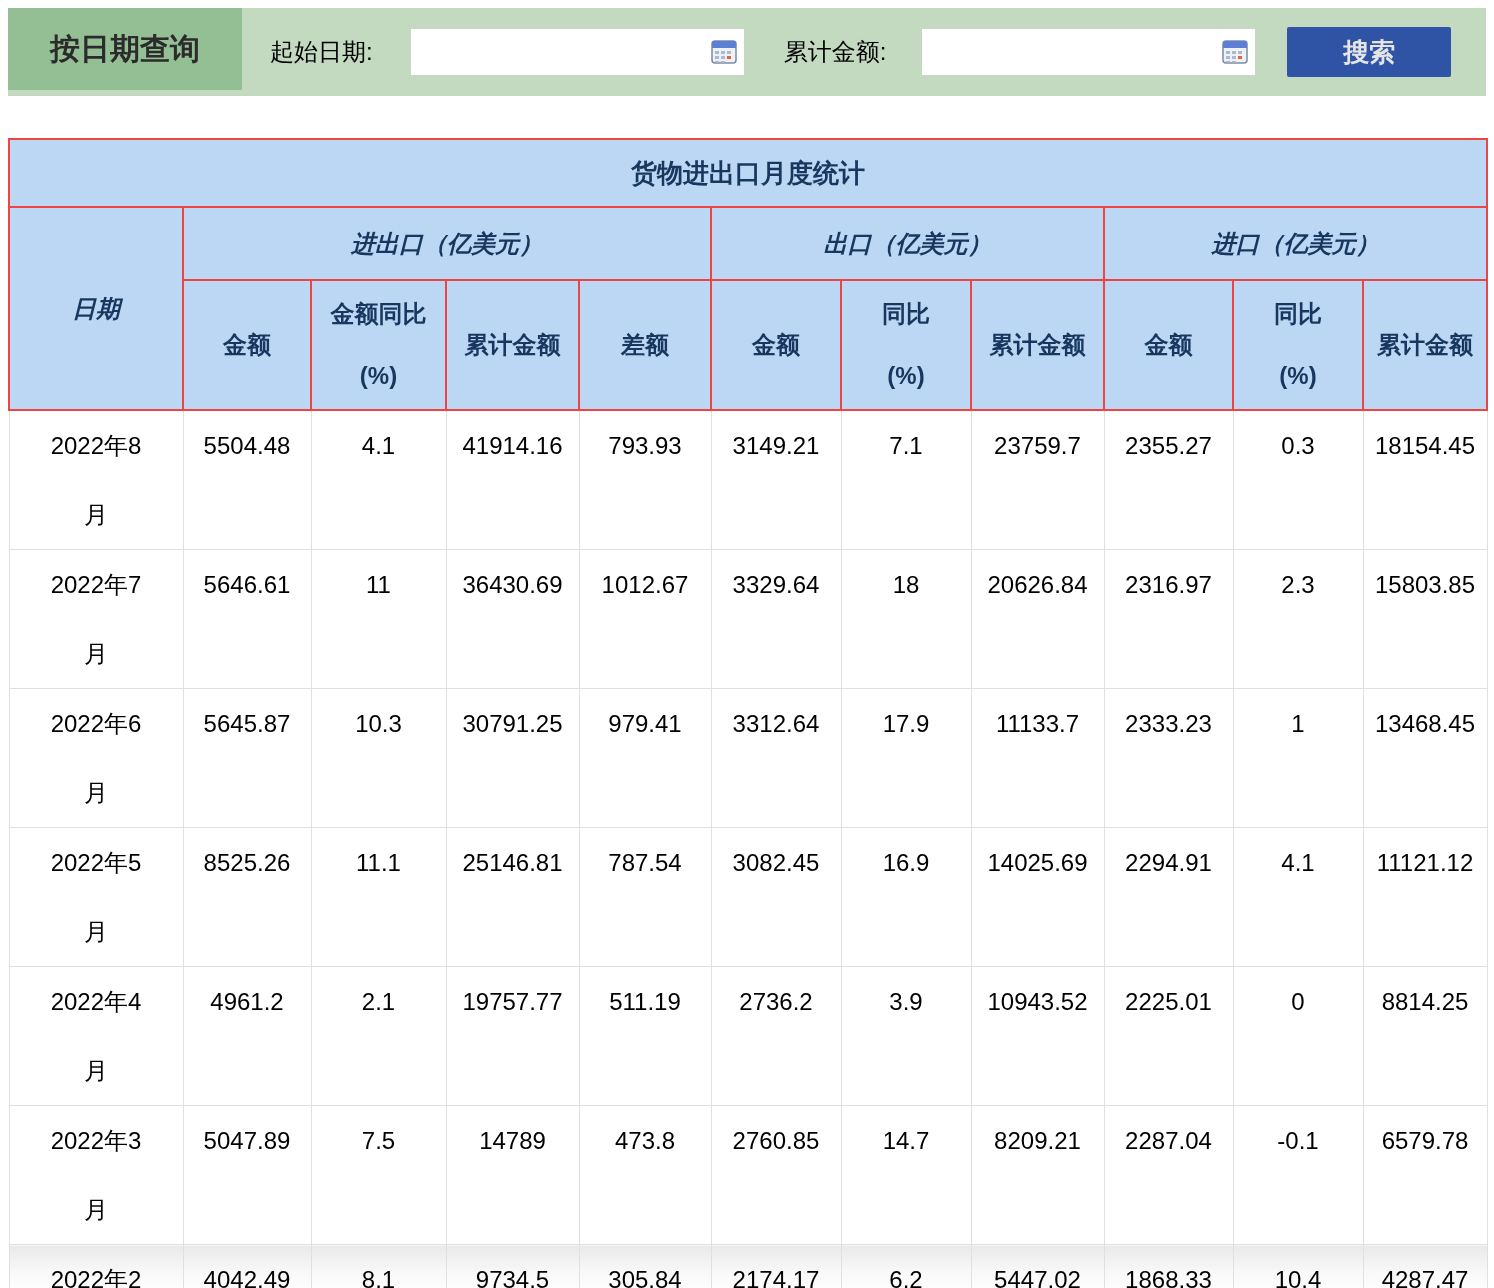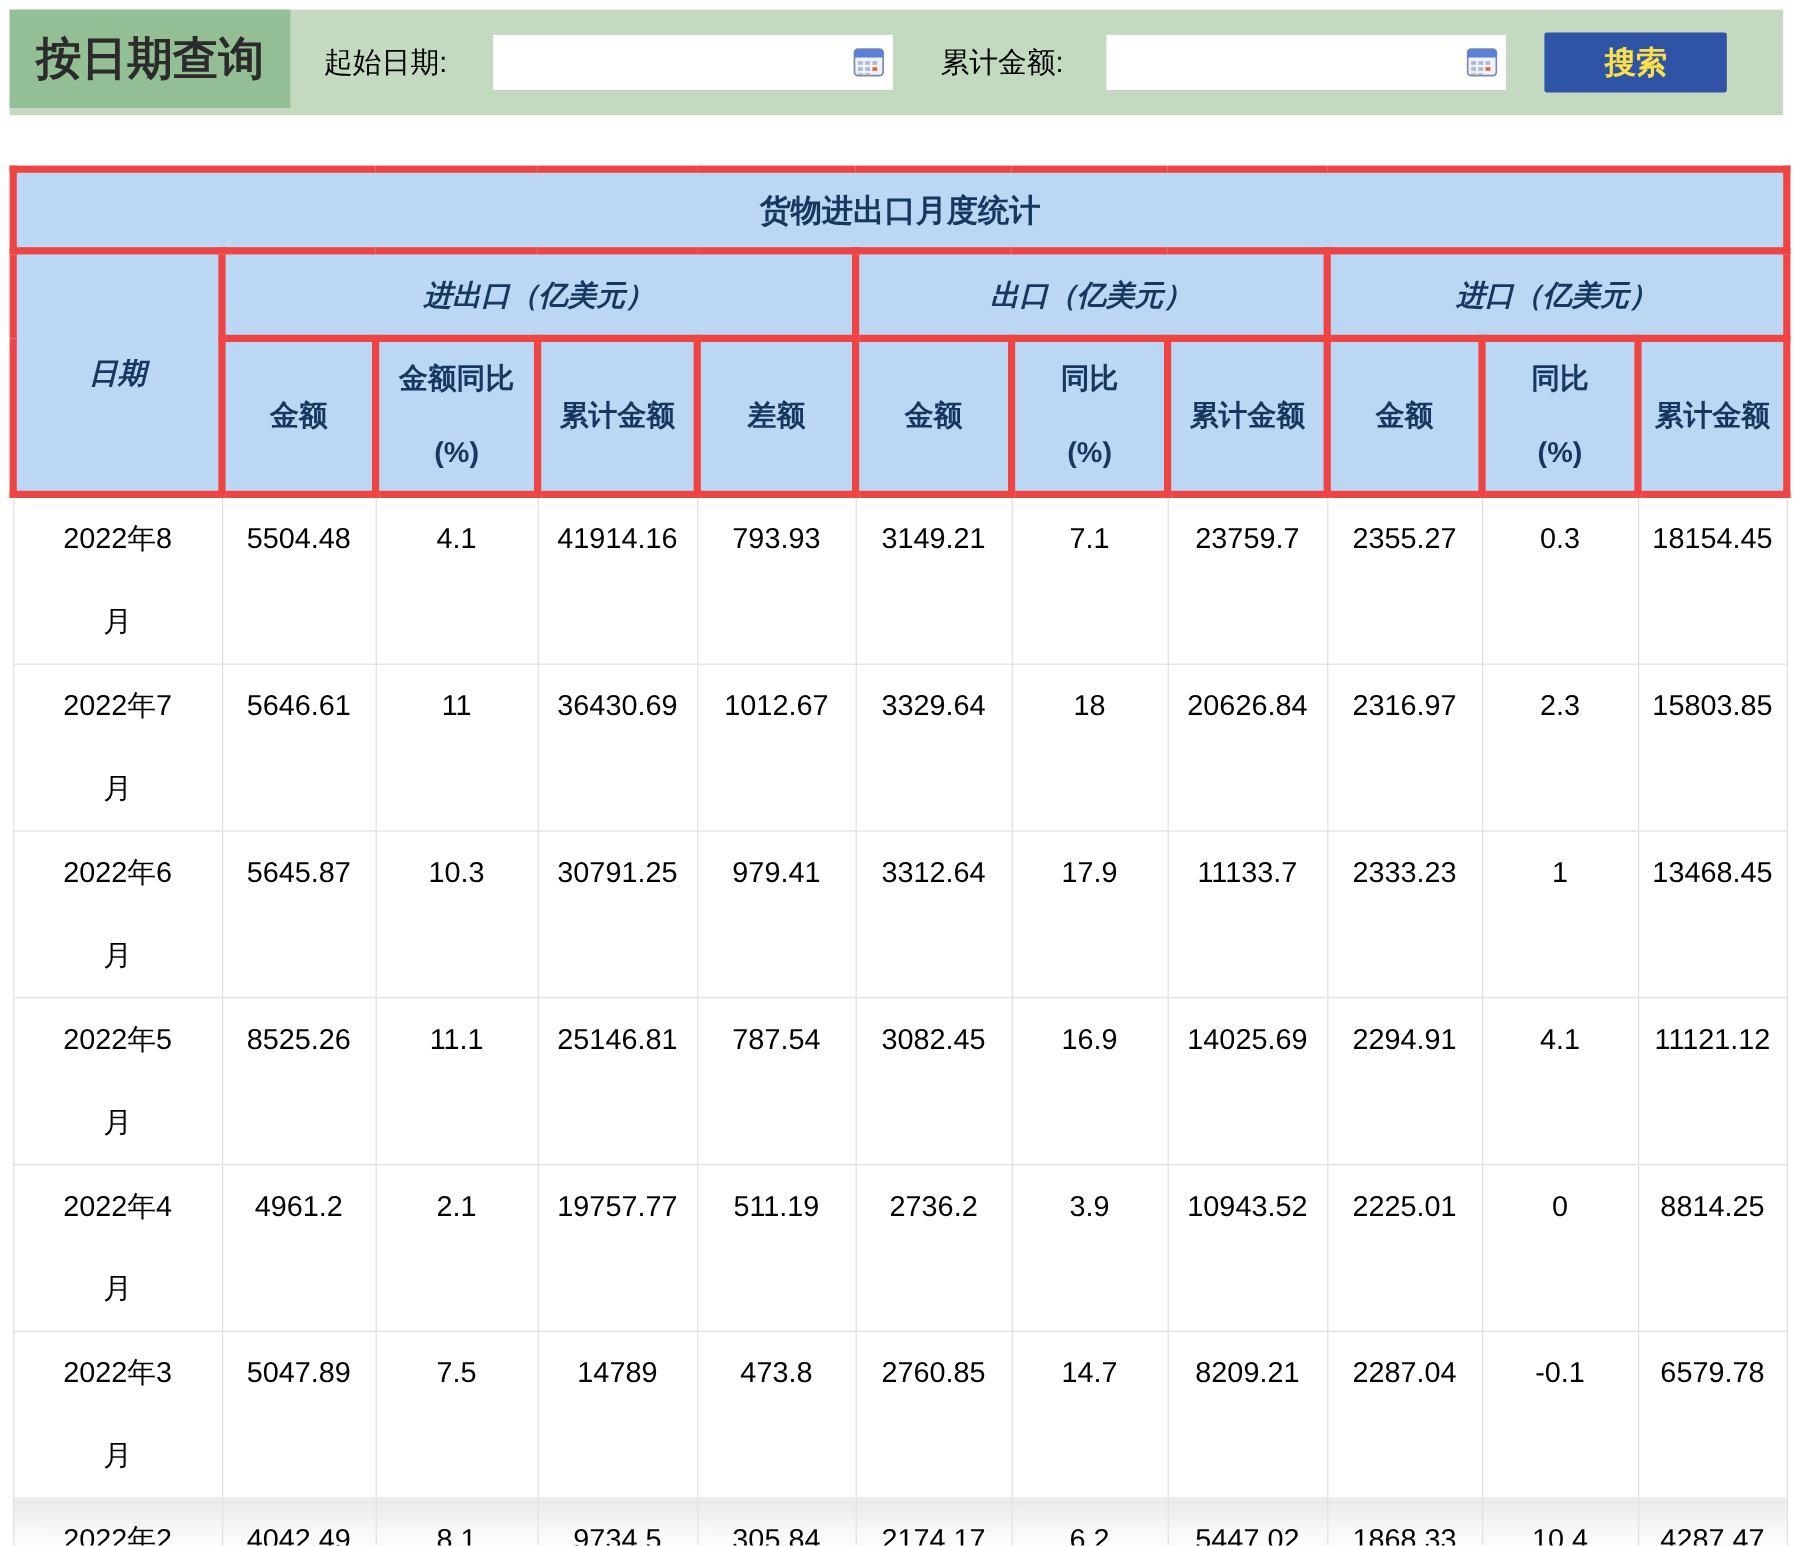--- a/index.html
+++ b/index.html
@@ -16,54 +16,54 @@
     height: 88px;
     background: var(--bar-background, #c3d9c0);
     display: flex; align-items: center;
     margin-bottom: 42px;
   }
   .panel-title {
     width: 234px; height: 82px; flex: none;
     align-self: flex-start;
     background: var(--panel-title-background, #94bf94);
     display: flex; align-items: center; justify-content: center;
-    font-size: 38px; font-weight: 700; color: #2b2b2b; text-align: center;
+    font-size: 30px; font-weight: 700; color: #2b2b2b; text-align: center;
   }
   .date-label { font-size: 24px; color: #000000; flex: none; white-space: nowrap; }
   .lbl-start { margin-left: 28px; }
   .lbl-end   { margin-left: 40px; }
   .date-field {
     position: relative; width: 333px; height: 46px; flex: none;
     background: #ffffff;
   }
   .fld-start { margin-left: 38px; }
   .fld-end   { margin-left: 36px; }
   .date-input {
     width: 100%; height: 100%; border: none; outline: none;
     padding: 0 44px 0 12px; font-size: 22px; background: transparent;
     font-family: inherit;
   }
   .cal {
     position: absolute; right: 7px; top: 10px; width: 26px; height: 26px;
     cursor: pointer; line-height: 0;
   }
   .search-btn {
-    width: 152px; height: 50px; margin-left: 32px; flex: none;
-    background: var(--button-blue, #2f54a5); color: #fde047;
+    width: 164px; height: 50px; margin-left: 32px; flex: none;
+    background: var(--button-blue, #2f54a5); color: #e5e5e5;
     font-size: 26px; font-weight: 700; border: none; border-radius: 2px;
     cursor: pointer; font-family: inherit;
   }
 
   
   table.stats { width: 1478px; table-layout: fixed; border-collapse: collapse; }
   .stats th {
     background: var(--header-blue, #bbd7f4);
     color: var(--header-text, #17375e);
     font-weight: 700; padding: 0;
-    border: 6px solid #ef4444;
+    border: 2px solid #ef4444;
     text-align: center;
   }
   .stats th.title    { height: 68px; font-size: 26px; }
   .stats tr.grouprow th { height: 73px; font-size: 24px; font-style: italic; }
   .stats th.datehead { font-size: 24px; vertical-align: middle; }
   .stats tr.subhead th {
     height: 130px; font-size: 24px; line-height: 62px;
     white-space: pre-line; vertical-align: middle;
   }
   .stats tbody td {

